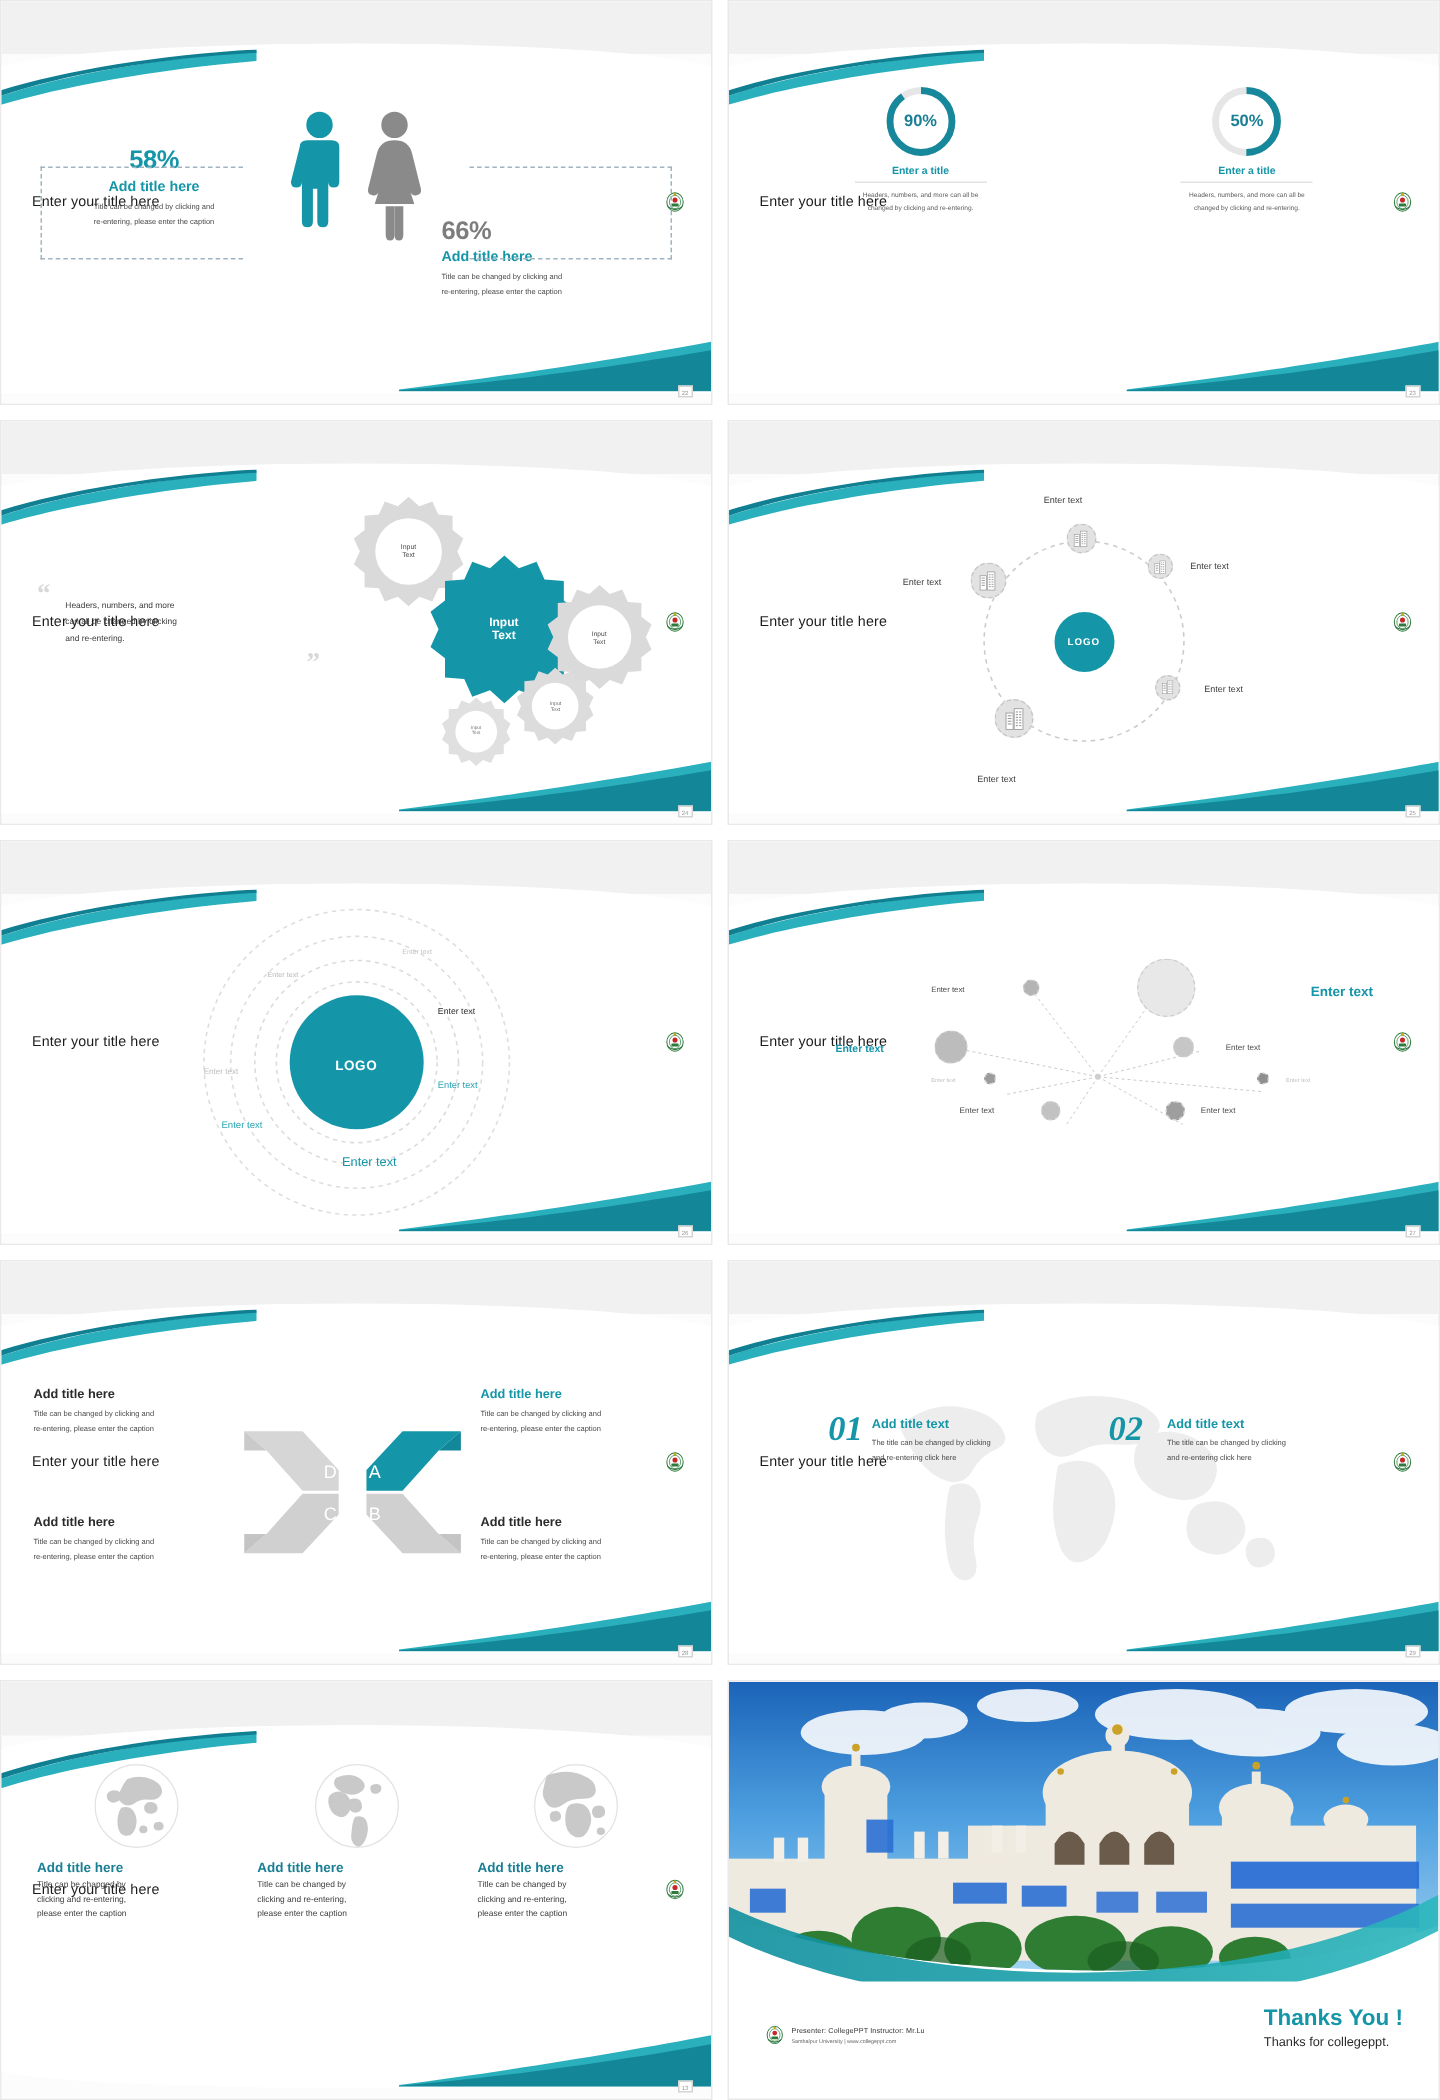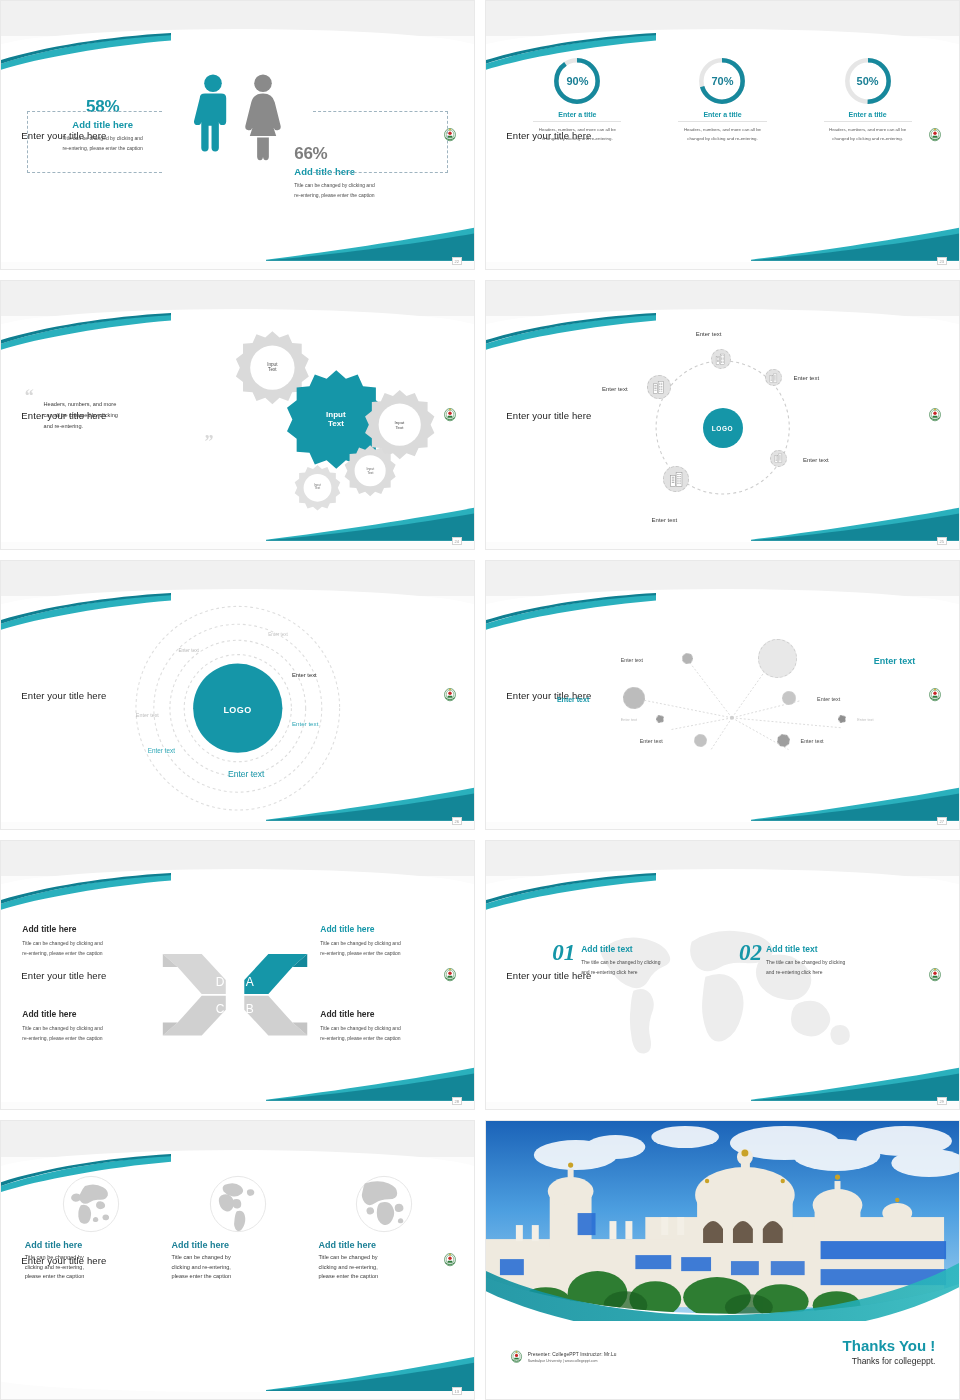--- a/index.html
+++ b/index.html
@@ -343,32 +343,20 @@
               <circle cx="18" cy="18" r="15.5" fill="none" stroke="#e6e6e6" stroke-width="3.4"></circle>
               <circle cx="18" cy="18" r="15.5" fill="none" stroke="#17889c" stroke-width="3.4" stroke-dasharray="87.6 97.4" stroke-linecap="butt" transform="rotate(-90 18 18)"></circle>
             </svg>
             <div class="donut-pct">90%</div>
           </div>
           <div class="donut-title">Enter a title</div>
           <div class="donut-rule"></div>
           <div class="donut-body">Headers, numbers, and more can all be changed by clicking and re-entering.</div>
         </div>
 
-        <div class="donut-col">
-          <div class="donut-wrap">
-            <svg viewBox="0 0 36 36" width="48" height="48">
-              <circle cx="18" cy="18" r="15.5" fill="none" stroke="#e6e6e6" stroke-width="3.4"></circle>
-              <circle cx="18" cy="18" r="15.5" fill="none" stroke="#17889c" stroke-width="3.4" stroke-dasharray="68.2 116.8" stroke-linecap="butt" transform="rotate(-90 18 18)"></circle>
-            </svg>
-            <div class="donut-pct">70%</div>
-          </div>
-          <div class="donut-title">Enter a title</div>
-          <div class="donut-rule"></div>
-          <div class="donut-body">Headers, numbers, and more can all be changed by clicking and re-entering.</div>
-        </div>
 
         <div class="donut-col">
           <div class="donut-wrap">
             <svg viewBox="0 0 36 36" width="48" height="48">
               <circle cx="18" cy="18" r="15.5" fill="none" stroke="#e6e6e6" stroke-width="3.4"></circle>
               <circle cx="18" cy="18" r="15.5" fill="none" stroke="#17889c" stroke-width="3.4" stroke-dasharray="48.7 136.3" stroke-linecap="butt" transform="rotate(-90 18 18)"></circle>
             </svg>
             <div class="donut-pct">50%</div>
           </div>
           <div class="donut-title">Enter a title</div>
@@ -721,21 +709,21 @@
 
       <div style="position:absolute;left:14%;top:37%;display:flex;align-items:flex-start;gap:6px;">
         <div class="num">01</div>
         <div style="padding-top:4px;">
           <div style="font-size:8.5px;font-weight:bold;color:#1596a8;">Add title text</div>
           <div class="q-body" style="margin-top:3px;">The title can be changed by clicking</div>
           <div class="q-body">and re-entering click here</div>
         </div>
       </div>
 
-      <div style="position:absolute;left:53.5%;top:37%;display:flex;align-items:flex-start;gap:4px;">
+      <div style="position:absolute;left:53.5%;top:37%;display:flex;align-items:flex-start;gap:16px;">
         <div class="num">02</div>
         <div style="padding-top:4px;">
           <div style="font-size:8.5px;font-weight:bold;color:#1596a8;">Add title text</div>
           <div class="q-body" style="margin-top:3px;">The title can be changed by clicking</div>
           <div class="q-body">and re-entering click here</div>
         </div>
       </div>
     </div>
     <div class="pageno">29</div>
   </div>
@@ -879,21 +867,21 @@
         </g>
         <g fill="#1b5e20" opacity=".7">
           <ellipse cx="140" cy="184" rx="22" ry="14"></ellipse>
           <ellipse cx="264" cy="186" rx="24" ry="13"></ellipse>
         </g>
       </g>
 
       <path d="M0 150 C120 206 340 214 475 142 L475 166 C340 236 120 228 0 170 Z" fill="url(#tealGrad)" opacity=".9"></path>
     </svg>
 
-    <div style="position:absolute;right:5%;bottom:12%;text-align:right;">
+    <div style="position:absolute;right:5%;bottom:12%;text-align:left;">
       <div class="thanks-big">Thanks You !</div>
       <div class="thanks-sub">Thanks for collegeppt.</div>
     </div>
 
     <div style="position:absolute;left:5%;bottom:12.5%;display:flex;align-items:center;gap:5px;">
       <svg style="width:13px;height:14px;flex:none;" viewBox="0 0 40 44">
           <use href="#ico-crest"></use>
         </svg>
       <div>
         <div class="pres-line1">Presenter: CollegePPT   Instructor: Mr.Lu</div>

